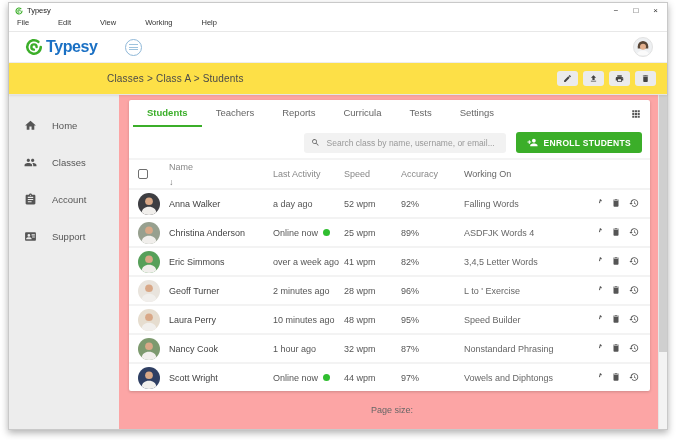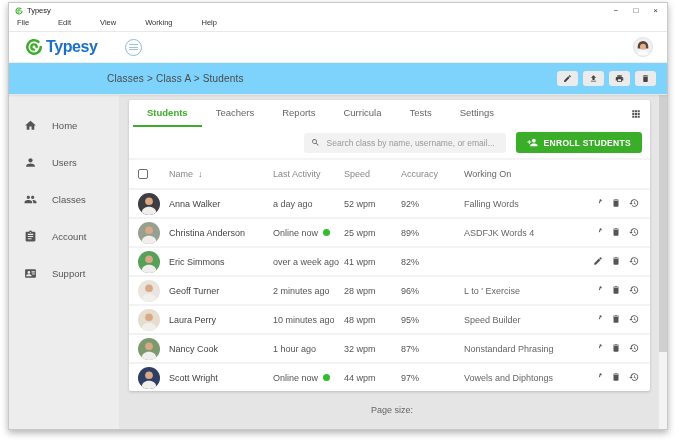--- a/index.html
+++ b/index.html
@@ -32,34 +32,34 @@
   .badge { width:17px; height:17px; border:1.5px solid #8fb8d8; border-radius:50%; margin-left:27px;
     display:flex; flex-direction:column; justify-content:center; align-items:center; gap:1.5px; }
   .badge i { display:block; width:9px; height:1px; background:#9ec3de; }
   .page-title { position:absolute; left:50%; transform:translateX(-50%);
     font-size:10.5px; font-weight:bold; color:#3a3a3a; white-space:nowrap; }
   .avatar-top { margin-left:auto; width:20px; height:20px; border-radius:50%;
     background:#eef0f2; overflow:hidden; border:1px solid #e2e2e2; }
   .avatar-top svg { width:100%; height:100%; display:block; }
   
   .toolbar { height:32px; display:flex; align-items:center; padding:0 11px 0 98px;
-    background:#7dd3fc; border-bottom:1px solid #e5e5e5; box-shadow:0 1px 2px rgba(0,0,0,.07);
+    background:#fde047; border-bottom:1px solid #e5e5e5; box-shadow:0 1px 2px rgba(0,0,0,.07);
     position:relative; z-index:2; flex-shrink:0; }
   .breadcrumb { font-size:10px; color:#4a4a4a; letter-spacing:.2px; }
   .tb-actions { margin-left:auto; display:flex; gap:5px; }
   .act-btn { width:21px; height:15px; background:#ebebeb; border:none; border-radius:3px;
     display:flex; align-items:center; justify-content:center; color:#444; padding:0; cursor:pointer; }
   .act-btn svg { width:9px; height:9px; }
   
   .content { flex:1; display:flex; position:relative; background:#fff; min-height:0; }
   .sidebar { width:110px; background:#ededed; padding-top:12px; flex-shrink:0; }
   .side-item { height:37px; display:flex; align-items:center; gap:15px; padding-left:15px;
     color:#555; font-size:9.5px; cursor:pointer; }
   .side-item svg { width:13px; height:13px; flex-shrink:0; }
-  .main { flex:1; background:#e5e5e5; padding:5px 17px 0 10px; min-width:0; }
+  .main { flex:1; background:#fca5a5; padding:5px 17px 0 10px; min-width:0; }
   .card { background:#fff; border-radius:2px; box-shadow:0 1px 3px rgba(0,0,0,.18); }
   
   .tabs { height:27px; display:flex; align-items:flex-end; padding:0 4px; position:relative; }
   .tab { font-size:9.5px; color:#666; padding:0 14px 7px; border-bottom:2px solid transparent; cursor:pointer; }
   .tab.active { color:var(--accent_green); font-weight:bold; border-bottom-color:var(--accent_green); }
   .grid-btn { position:absolute; right:9px; top:7px; background:none; border:none; padding:0;
     color:#555; cursor:pointer; }
   .grid-btn svg { width:10px; height:10px; }
   
   .searchrow { height:31px; display:flex; align-items:center; justify-content:flex-end; gap:10px; padding:0 8px; }
@@ -77,21 +77,21 @@
   .thead { display:flex; align-items:center; height:30px; font-size:9px; color:#888; border-top:2px solid #f4f4f4; }
   .trow { display:flex; align-items:center; height:29px; border-top:2px solid #f3f3f3; font-size:9px; color:#555; }
   .c { flex-shrink:0; padding-right:4px; white-space:nowrap; overflow:hidden; }
   .c-sel { width:40px; padding-left:9px; display:flex; align-items:center; }
   .c-name { width:104px; color:#444; }
   .c-last { width:71px; display:flex; align-items:center; }
   .c-speed { width:57px; }
   .c-acc { width:63px; }
   .c-work { width:135px; color:#666; }
   .c-act { flex:1; display:flex; justify-content:flex-end; gap:8px; padding-right:11px; }
-  .thead .c-name { color:#888; display:flex; align-items:flex-start; gap:5px; }
+  .thead .c-name { color:#888; display:flex; align-items:flex-start; gap:5px;flex-direction:column; }
   .cbx { width:10px; height:10px; border:1.5px solid #6f6f6f; border-radius:2px; background:#fff; cursor:pointer; }
   .sort { font-size:9px; color:#777; }
   .avatar { width:22px; height:22px; border-radius:50%; overflow:hidden; display:block; flex-shrink:0; }
   .avatar svg { width:100%; height:100%; display:block; }
   .dot { width:7px; height:7px; border-radius:50%; background:var(--online_green); margin-left:5px;
     display:inline-block; flex-shrink:0; }
   .row-act { background:none; border:none; padding:0; color:#555; cursor:pointer; }
   .row-act svg { width:10px; height:10px; }
   
   .pagesize { margin-top:14px; padding-left:5px; font-size:9px; color:#666;
@@ -233,26 +233,20 @@
   </div>
 
   <div class="content">
 
     <div class="sidebar">
       <div class="side-item">
         <svg>
             <use href="#i-home"></use>
           </svg>
         <span>Home</span>
-      </div>
-      <div class="side-item">
-        <svg>
-            <use href="#i-user"></use>
-          </svg>
-        <span>Users</span>
       </div>
       <div class="side-item">
         <svg>
             <use href="#i-group"></use>
           </svg>
         <span>Classes</span>
       </div>
       <div class="side-item">
         <svg>
             <use href="#i-clipboard"></use>
@@ -378,20 +372,21 @@
                   <use href="#i-avatar"></use>
                 </svg>
               </span>
             </div>
           <div class="c c-name">Eric Simmons</div>
           <div class="c c-last">
               <span>over a week ago</span>
             </div>
           <div class="c c-speed">41 wpm</div>
           <div class="c c-acc">82%</div>
+          <div class="c c-work">3,4,5 Letter Words</div>
           <div class="c c-act">
             <button class="row-act" title="Edit"><svg>
                   <use href="#i-pencil"></use>
                 </svg></button>
             <button class="row-act" title="Delete"><svg>
                   <use href="#i-trash"></use>
                 </svg></button>
             <button class="row-act" title="History"><svg>
                   <use href="#i-history"></use>
                 </svg></button>

